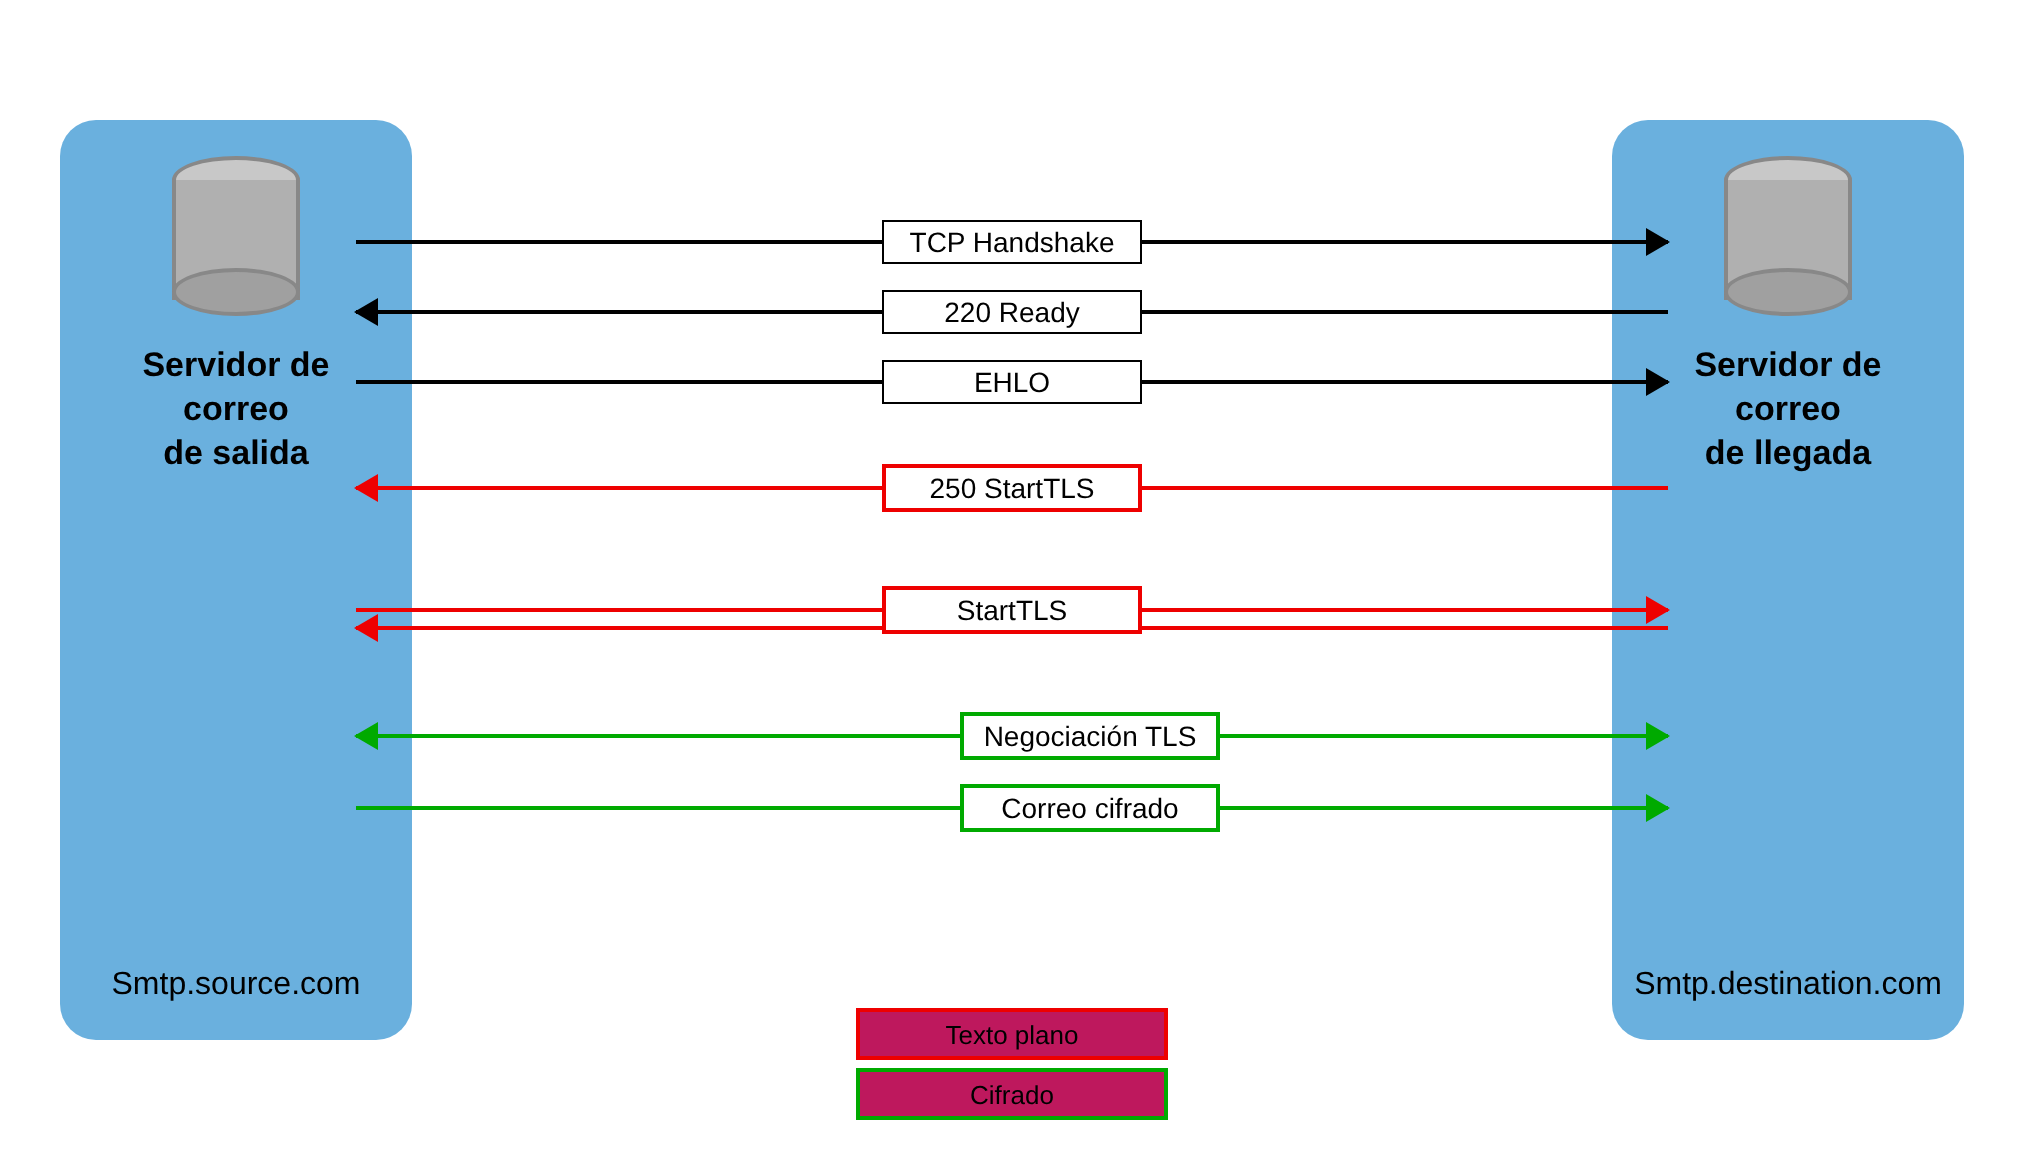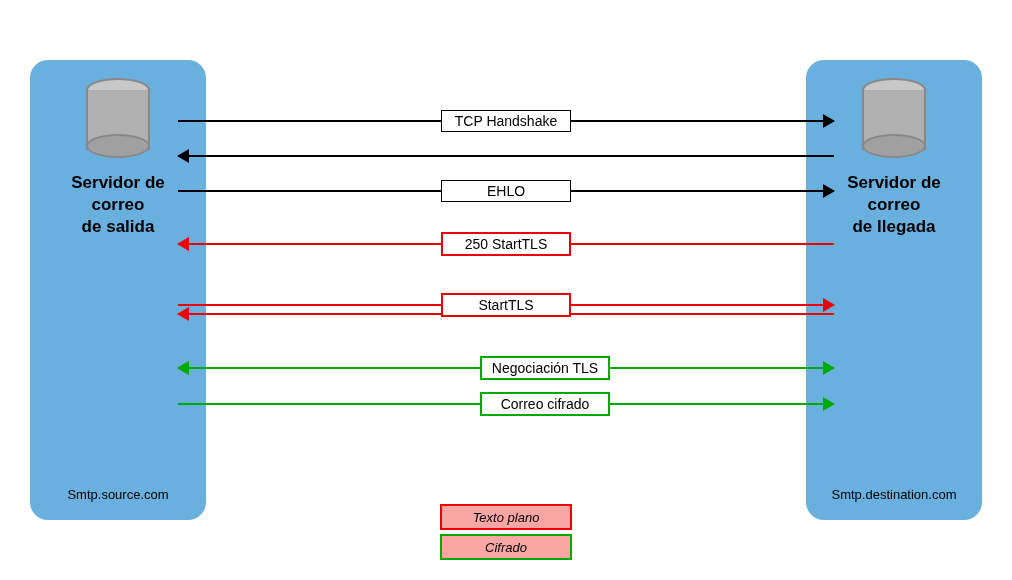--- a/index.html
+++ b/index.html
@@ -75,21 +75,21 @@
     .server-label {
       font-size: 17px;
       font-weight: bold;
       color: #000;
       text-align: center;
       line-height: 1.3;
       margin-top: 4px;
     }
 
     .server-domain {
-      font-size: 13px;
+      font-size: 16px;
       color: #000;
       text-align: left;
       position: absolute;
       bottom: 18px;
     }
 
     
     .middle {
       position: absolute;
       left: 178px;
@@ -186,29 +186,28 @@
       display: flex;
       flex-direction: column;
       gap: 4px;
     }
     .legend-item {
       display: flex;
       align-items: center;
       gap: 0;
     }
     .legend-box {
-      width: 132px;
+      width: 156px;
       height: 26px;
       border: 2px solid;
       display: flex;
       align-items: center;
       justify-content: center;
       font-size: 13px;
-      background: #fca5a5;
-      font-style: italic;
+      background: #be185d;
     }
     .legend-box.red { border-color: #e00; }
     .legend-box.green { border-color: #00aa00; }
   </style>
 </head>
 <body>
 
 <div class="diagram-container">
 
   <div class="server-box left">
@@ -237,20 +236,21 @@
       <div class="arrow-line black left-to-right" style="left:0;right:0;">
         <div class="arrowhead black right"></div>
       </div>
       <div class="msg-label-box">TCP Handshake</div>
     </div>
 
     <div class="msg-row" style="top: 140px;">
       <div class="arrow-line black right-to-left" style="left:0;right:0;">
         <div class="arrowhead black left"></div>
       </div>
+      <div class="msg-label-box">220 Ready</div>
     </div>
 
     <div class="msg-row" style="top: 175px;">
       <div class="arrow-line black left-to-right" style="left:0;right:0;">
         <div class="arrowhead black right"></div>
       </div>
       <div class="msg-label-box">EHLO</div>
     </div>
 
     <div class="msg-row" style="top: 228px;">

